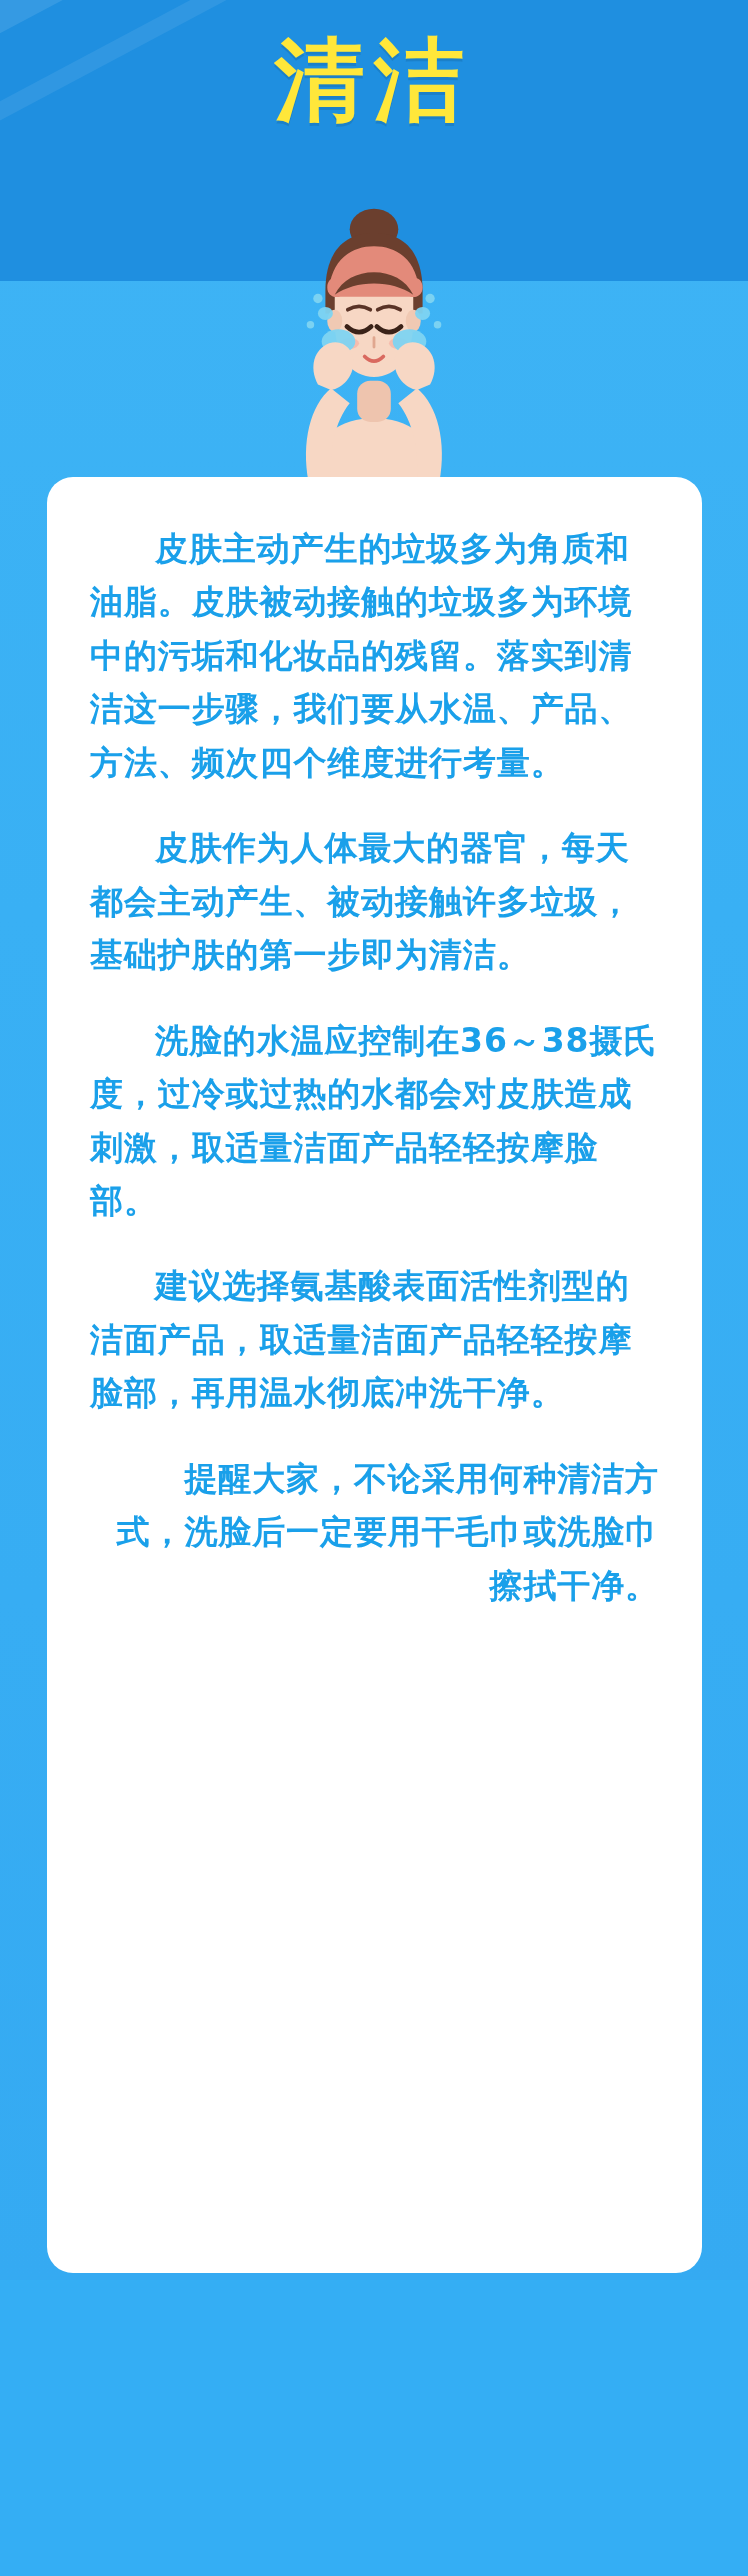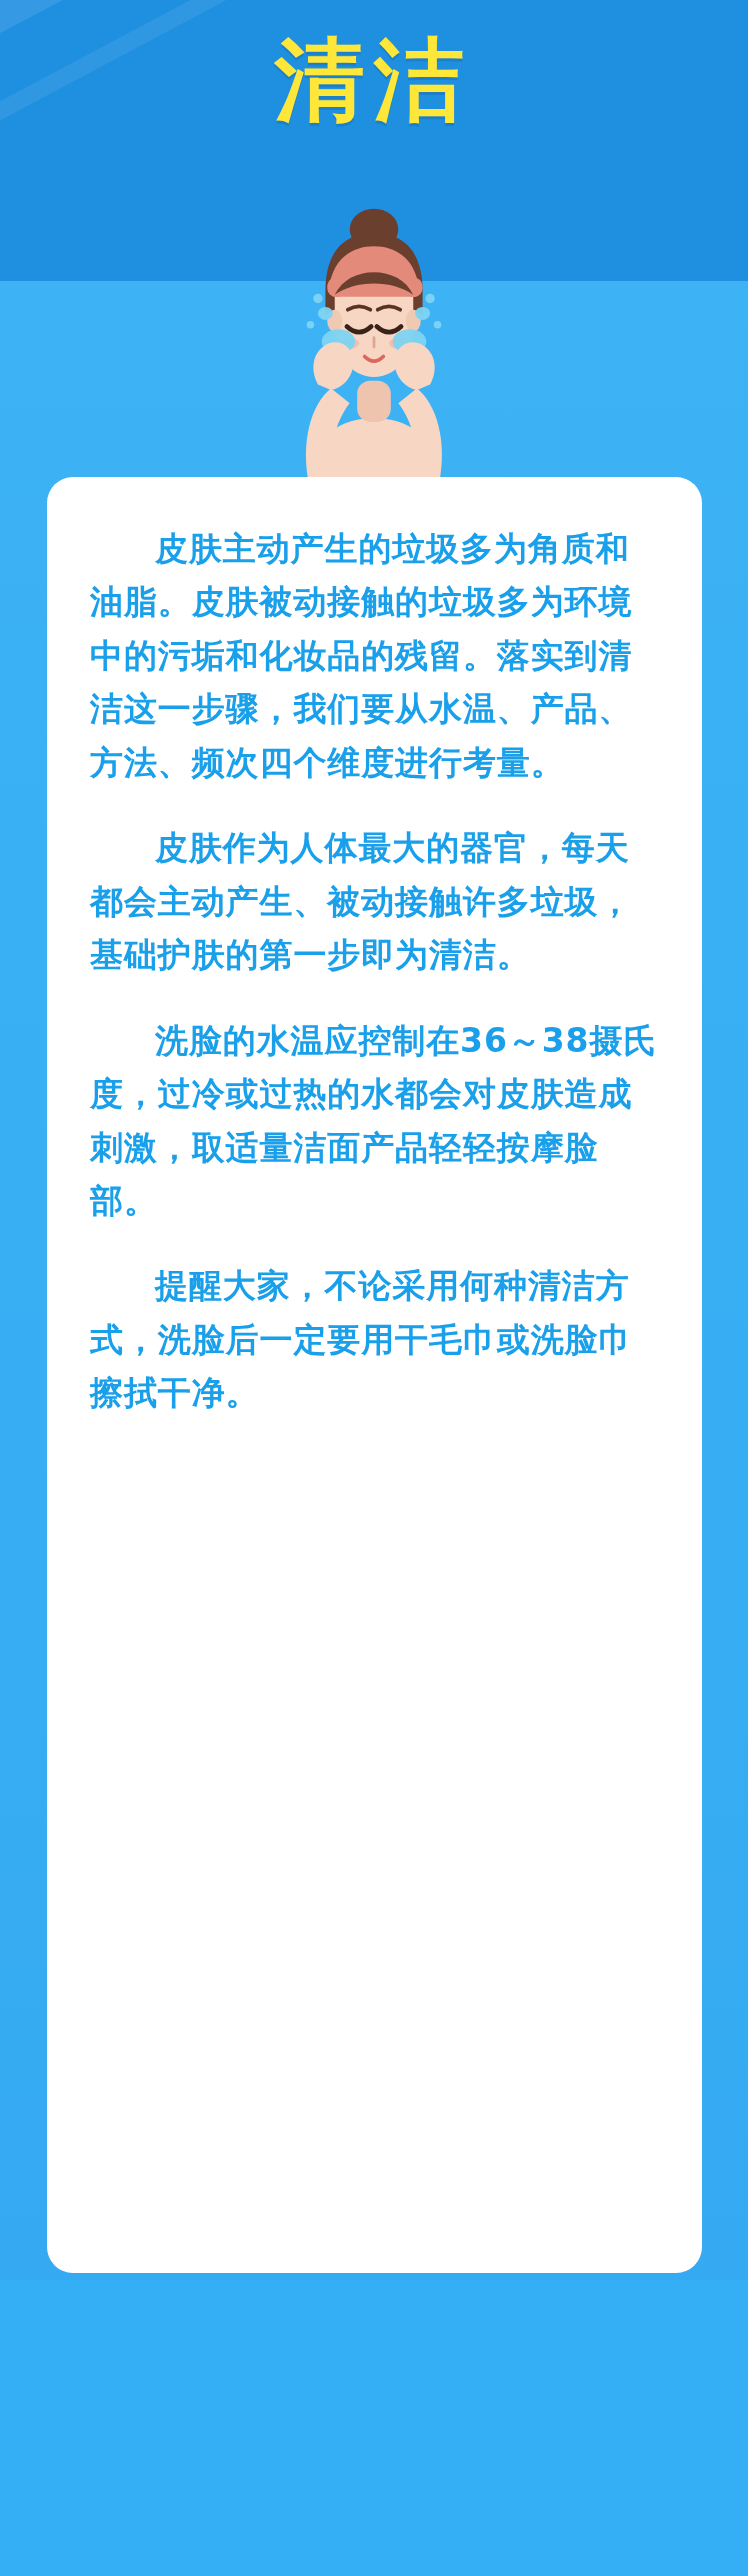--- a/index.html
+++ b/index.html
@@ -81,21 +81,21 @@
   .para {
     color: #1aa0ea;
     font-size: 33px;
     line-height: 1.62;
     text-indent: 65px;
     margin: 0 0 32px 0;
     letter-spacing: 0.9px;
     font-family: "DejaVu Sans", "Liberation Sans", sans-serif;
     font-weight: 600;
   }
-  .para:last-child { margin-bottom: 8px; }
+  .para:last-child { margin-bottom: 8px; text-align: right; }
 
   
   .footer {
     position: absolute;
     left: 0;
     top: 2366px;
     width: 748px;
     text-align: center;
   }
   .logo {
@@ -210,20 +210,21 @@
 
       <path d="M60 300 C52 258 62 218 84 200 L104 216 C88 236 82 266 84 300 Z" fill="#f7d7c4"></path>
       <path d="M200 300 C208 258 198 218 176 200 L156 216 C172 236 178 266 176 300 Z" fill="#f7d7c4"></path>
     </svg>
   </div>
 
   <div class="card">
     <p class="para">皮肤主动产生的垃圾多为角质和油脂。皮肤被动接触的垃圾多为环境中的污垢和化妆品的残留。落实到清洁这一步骤，我们要从水温、产品、方法、频次四个维度进行考量。</p>
     <p class="para">皮肤作为人体最大的器官，每天都会主动产生、被动接触许多垃圾，基础护肤的第一步即为清洁。</p>
     <p class="para">洗脸的水温应控制在36～38摄氏度，过冷或过热的水都会对皮肤造成刺激，取适量洁面产品轻轻按摩脸部。</p>
+    <p class="para">建议选择氨基酸表面活性剂型的洁面产品，取适量洁面产品轻轻按摩脸部，再用温水彻底冲洗干净。</p>
     <p class="para">提醒大家，不论采用何种清洁方式，洗脸后一定要用干毛巾或洗脸巾擦拭干净。</p>
   </div>
 
   <div class="footer">
     <div class="logo">
       <div class="logo-text">
         <div>健康</div>
         <div>中国</div>
       </div>
       <div class="logo-wave"></div>

